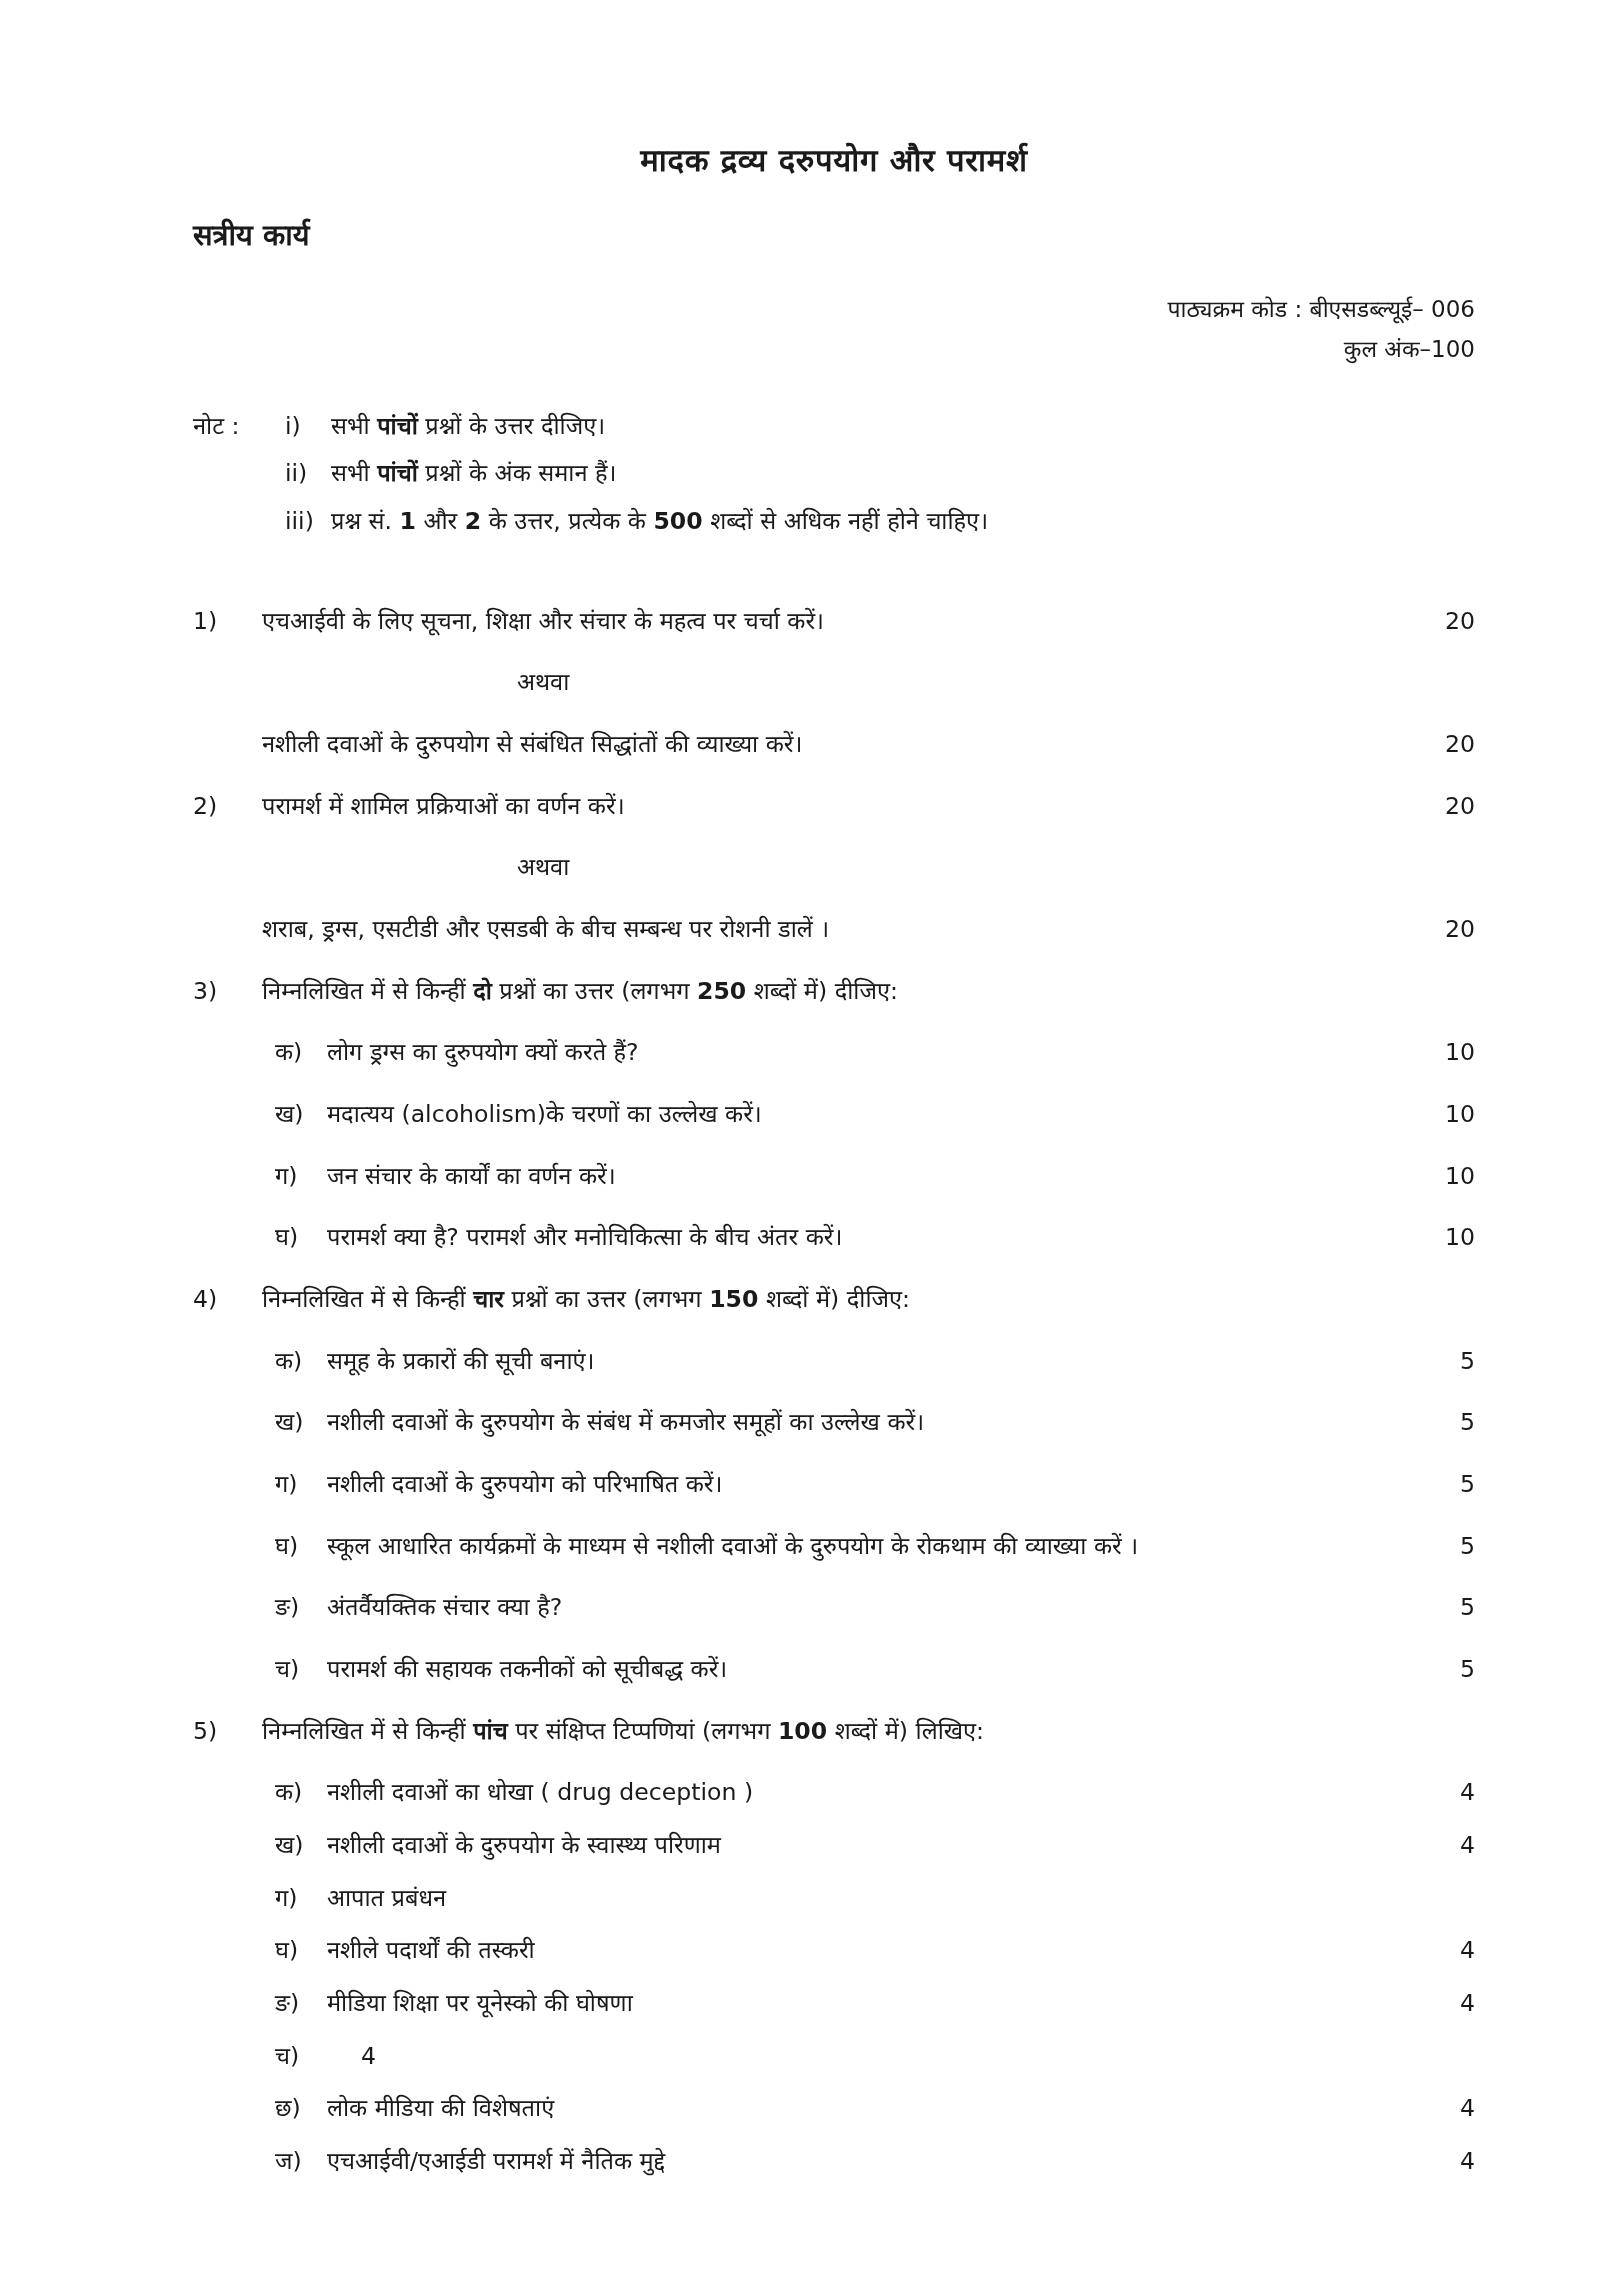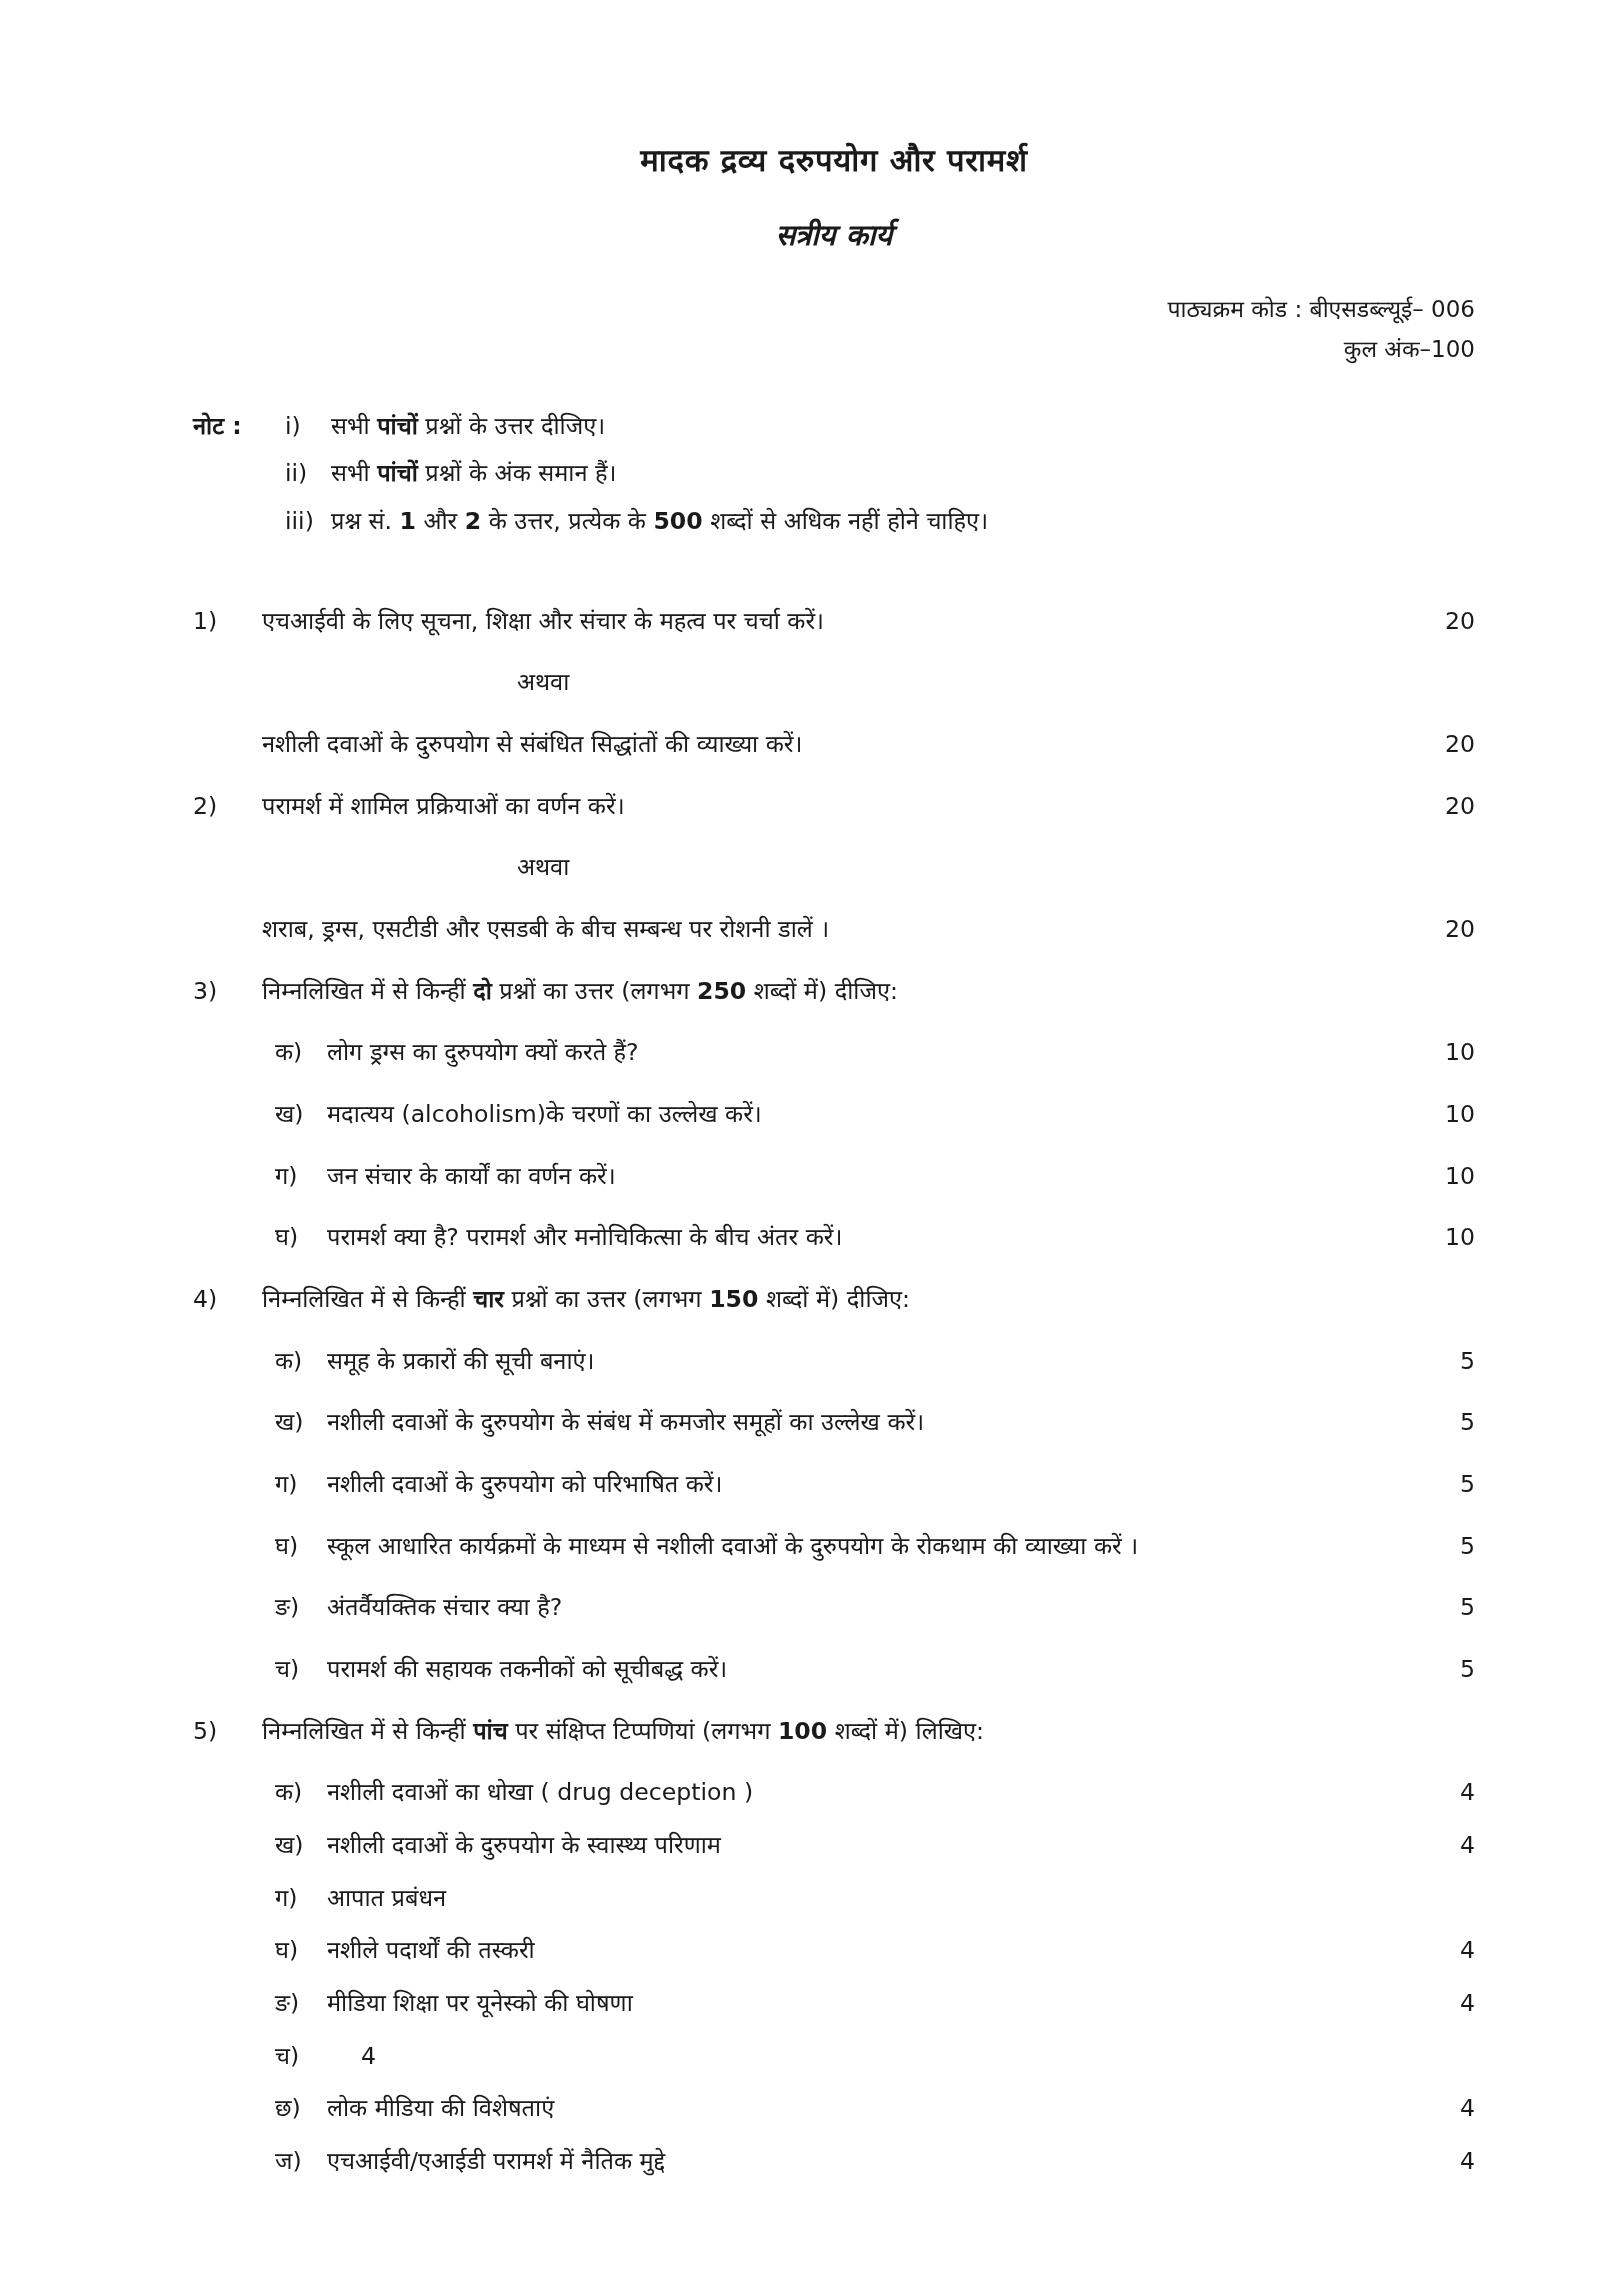--- a/index.html
+++ b/index.html
@@ -21,45 +21,43 @@
   }
   .title {
     margin: 4px;
     text-align: center;
     font-size: 31px;
     font-weight: bold;
     letter-spacing: 0.7px;
   }
   .subtitle {
     margin: 34px 0 0 0;
-    text-align: center;
     font-size: 29px;
     font-weight: bold;
-    font-style: italic;
   }
   .meta {
     margin-top: 36px;
     text-align: right;
     font-size: 23px;
     font-weight: normal;
     line-height: 1.75;
   }
   .note {
     margin-top: 41px;
     font-size: 23.6px;
     line-height: 1.3;
   }
   .note-row {
     display: flex;
     margin-bottom: 17px;
   }
   .note-label {
     width: 92px;
     flex-shrink: 0;
-    font-weight: bold;
+    font-weight: normal;
   }
   .note-num {
     width: 46px;
     flex-shrink: 0;
   }
   .note-text { flex: 1; }
   .questions {
     margin-top: 69px;
     font-size: 23.6px;
     line-height: 1.3;

